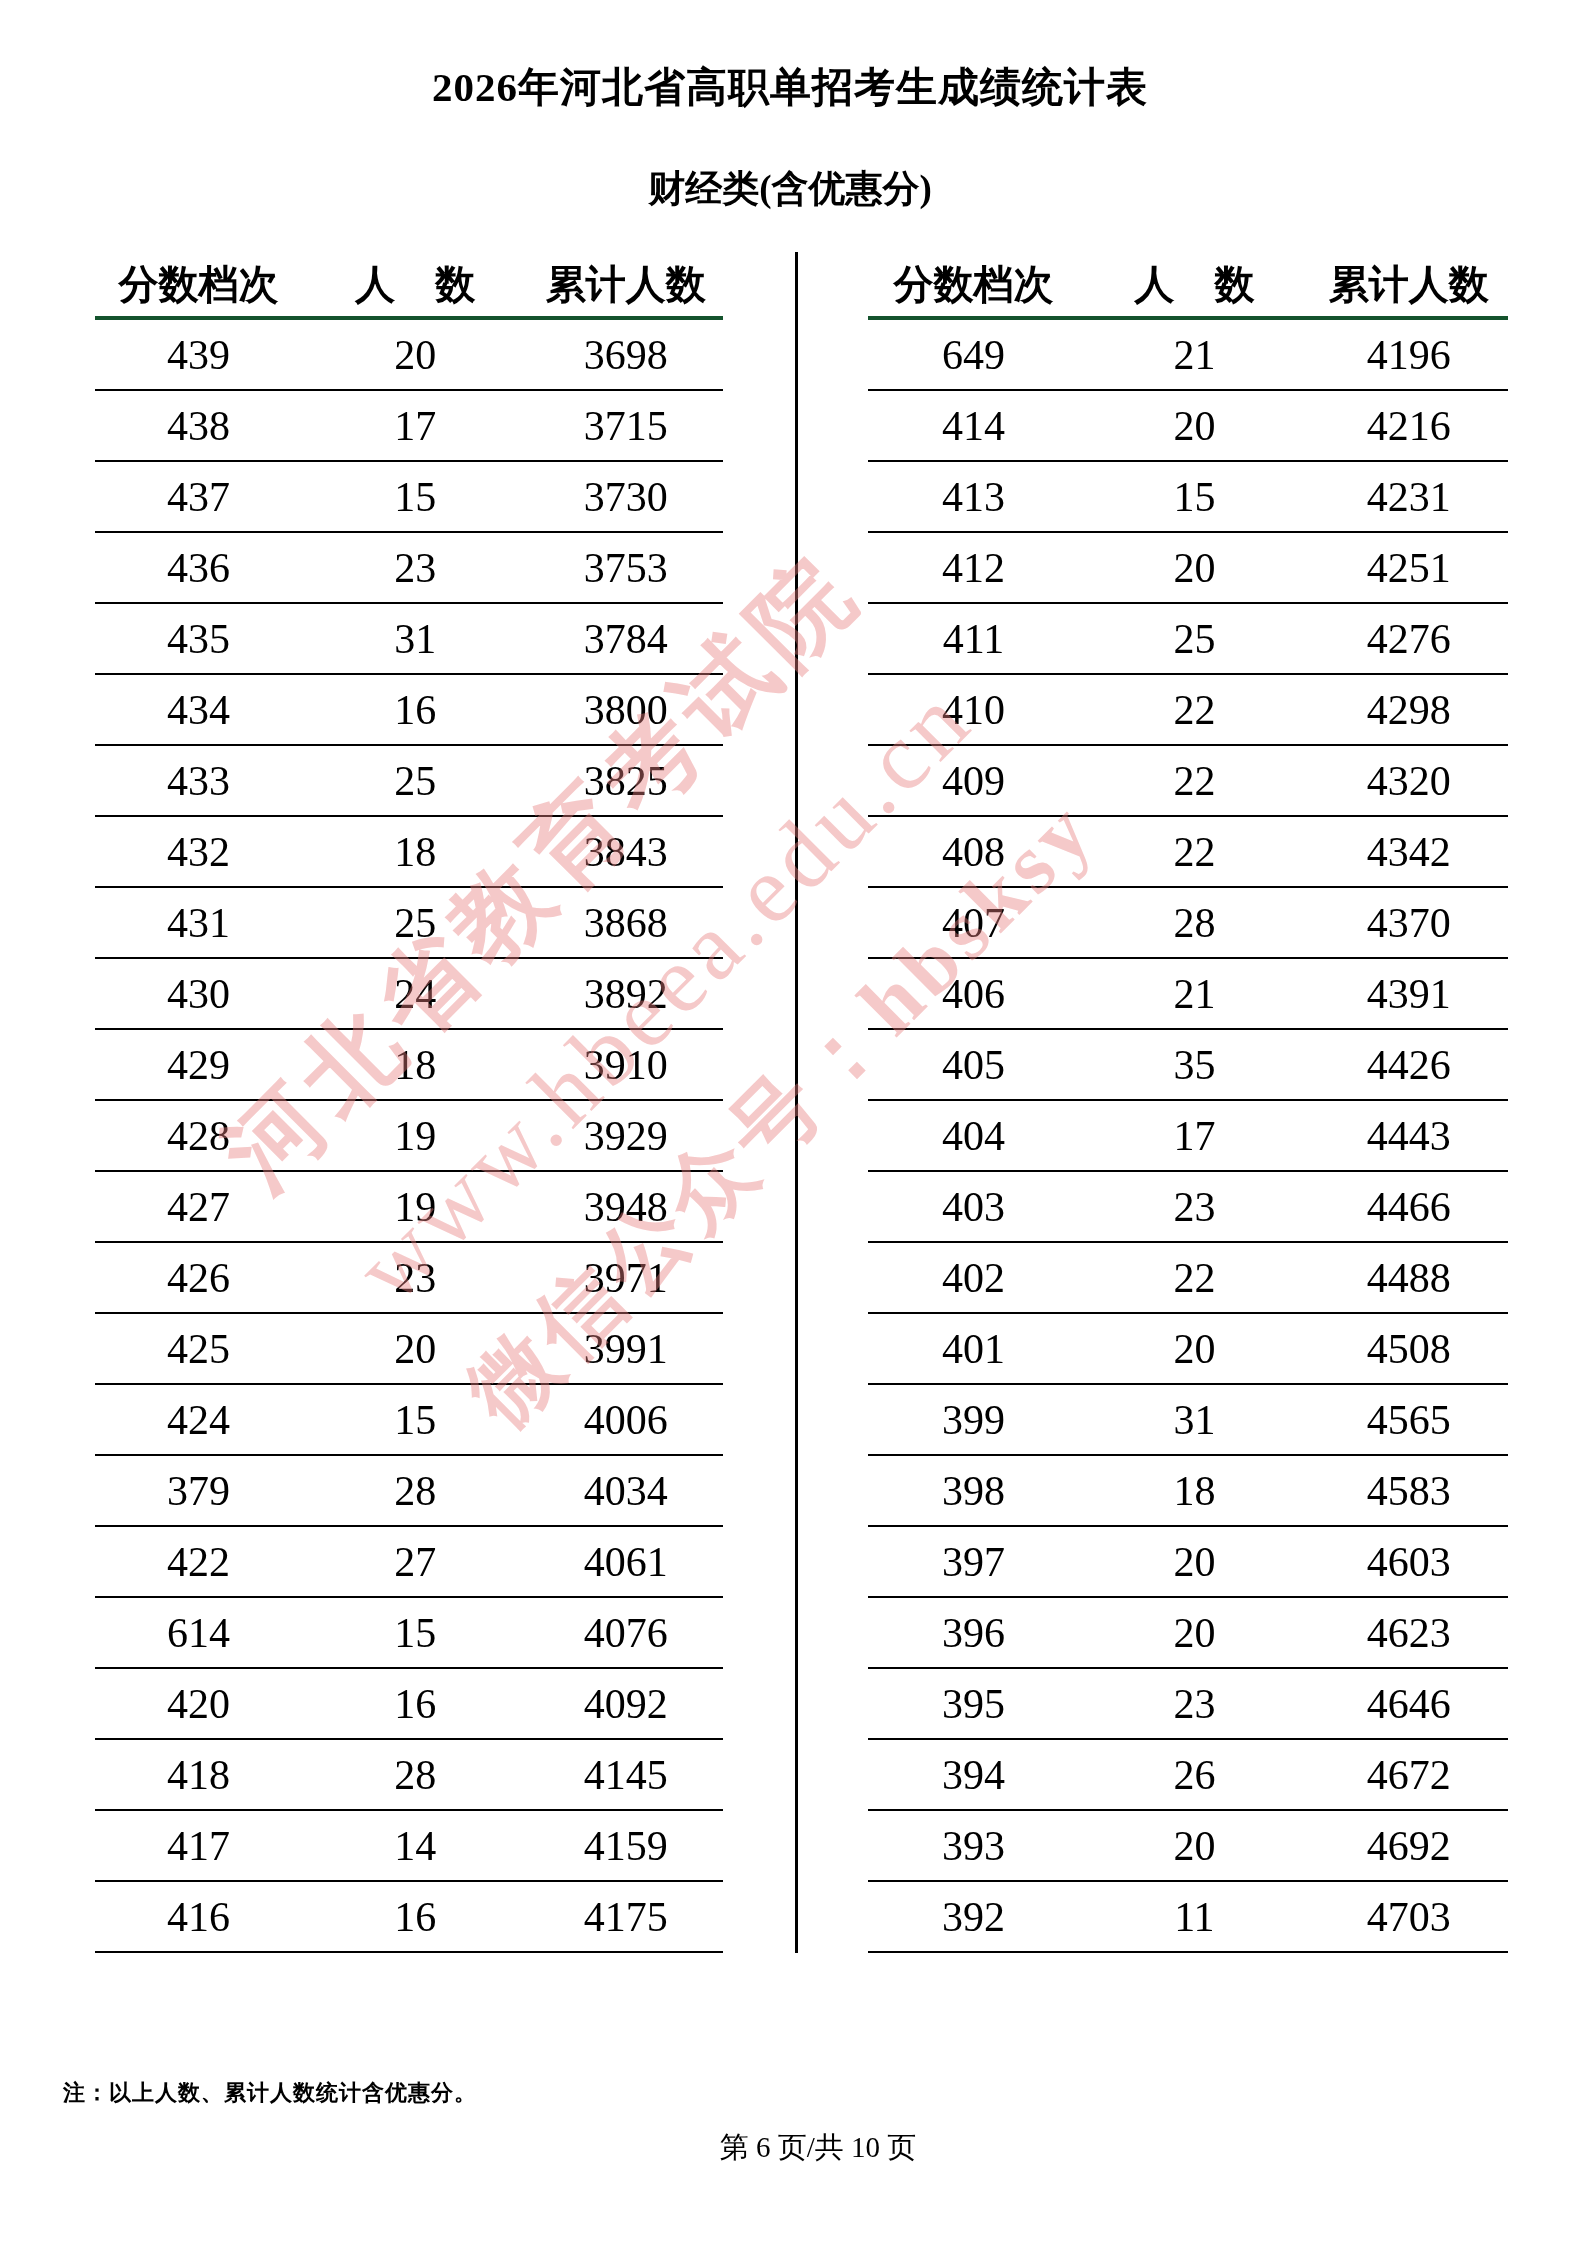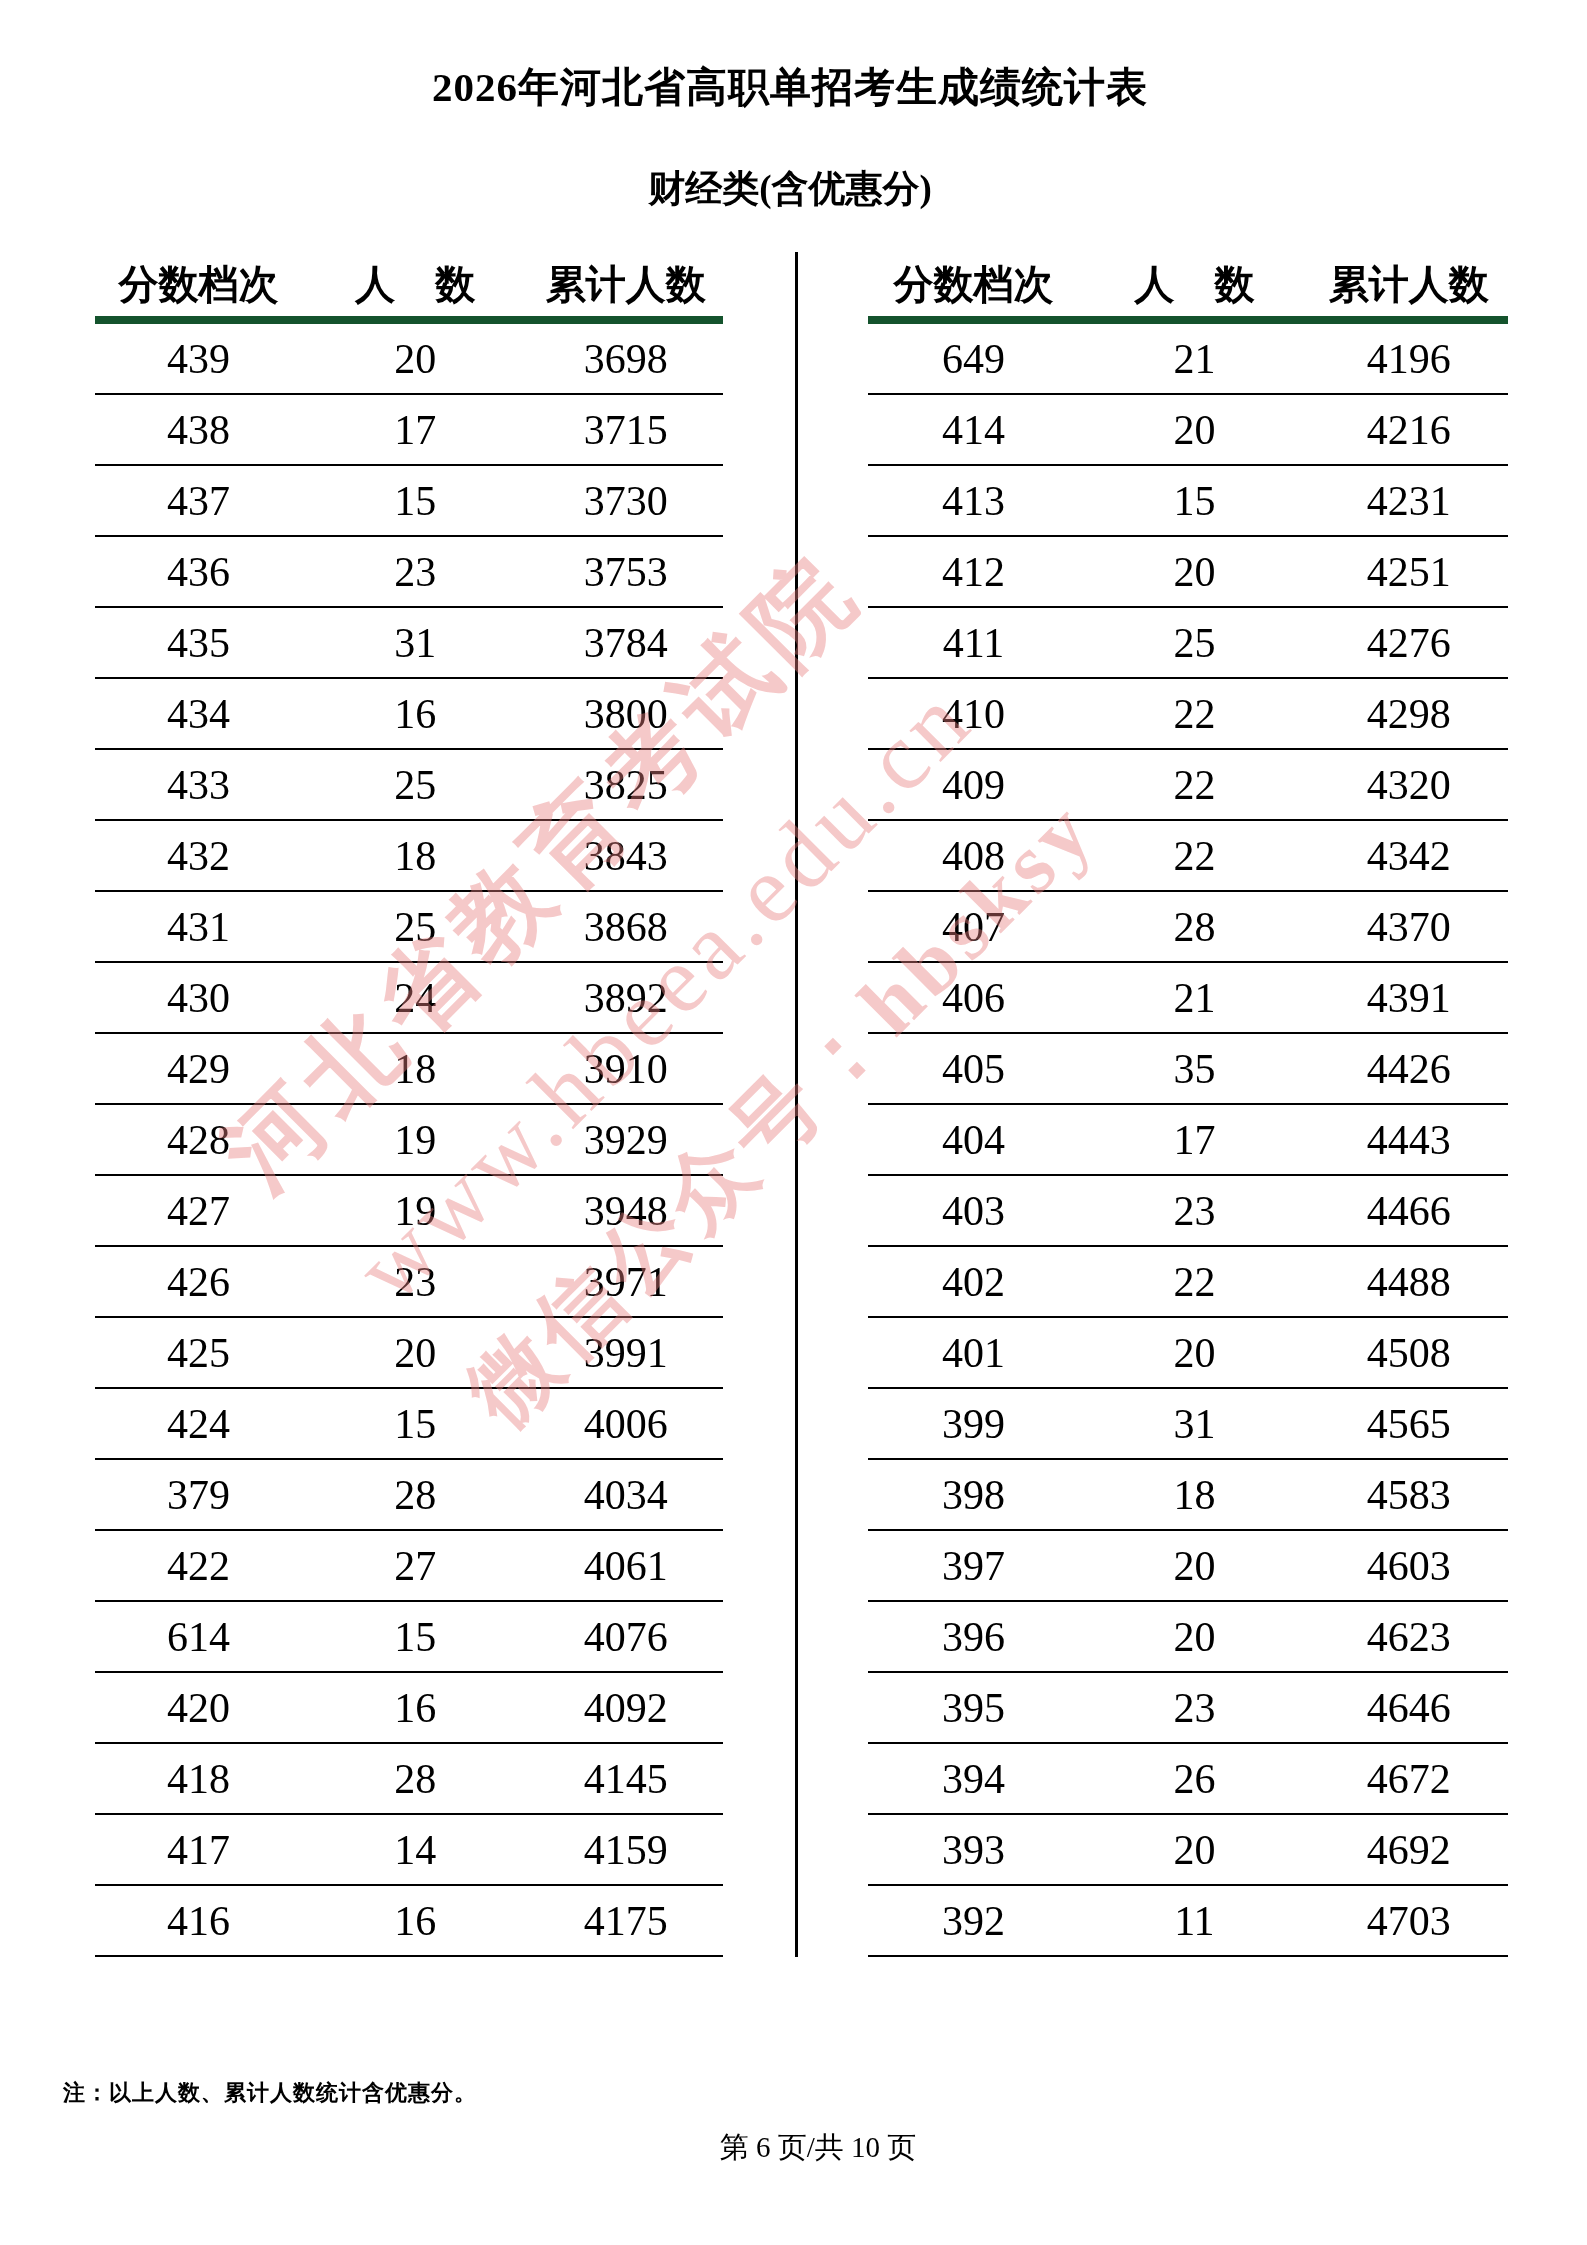--- a/index.html
+++ b/index.html
@@ -33,21 +33,21 @@
   }
   table.scores{
     border-collapse:collapse;
     table-layout:fixed;
   }
   table.scores.left{width:628px;}
   table.scores.right{width:640px;}
   table.scores th{
     height:64px;
     font-size:40px;font-weight:bold;
-    border-bottom:8px solid #14532d;
+    border-bottom:4px solid #14532d;
     text-align:center;vertical-align:middle;
     padding:0;
   }
   table.scores td{
     height:69px;
     font-size:42px;
     border-bottom:2px solid #000;
     text-align:center;vertical-align:middle;
     padding:0;
   }

